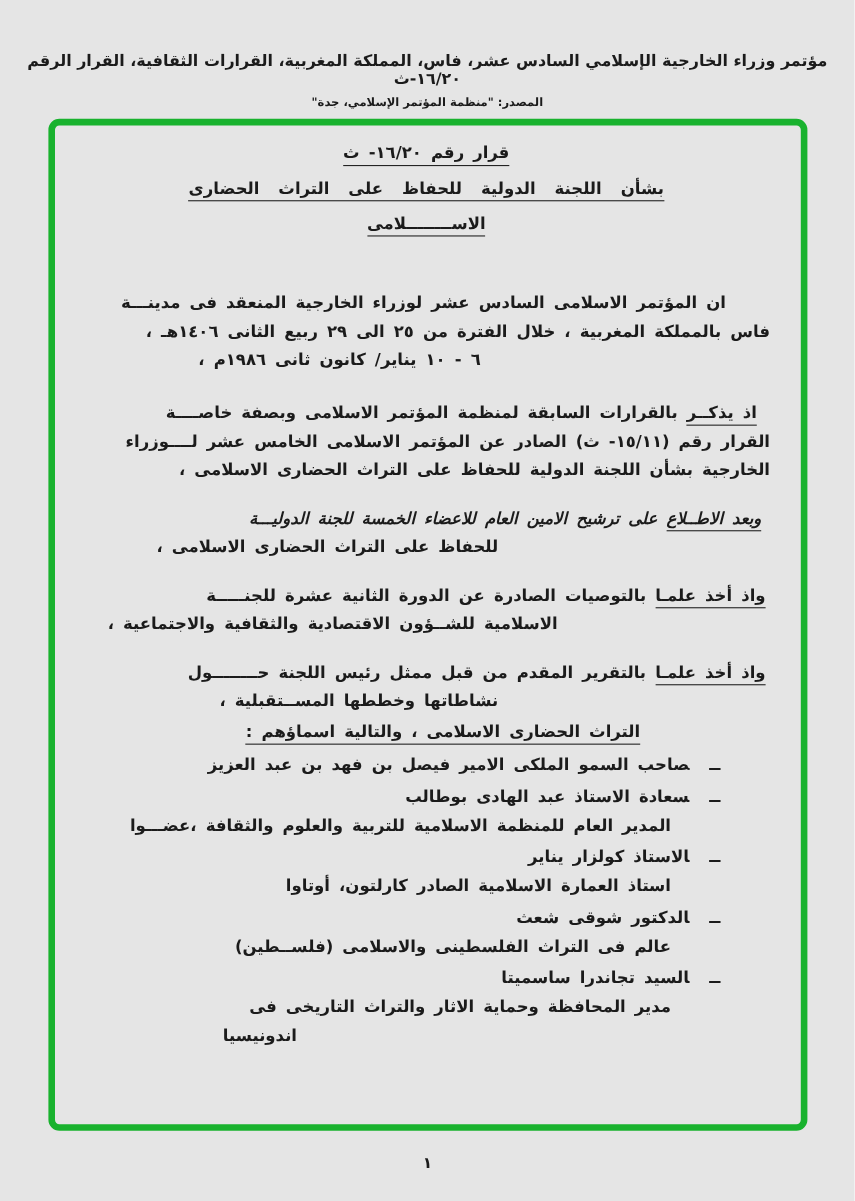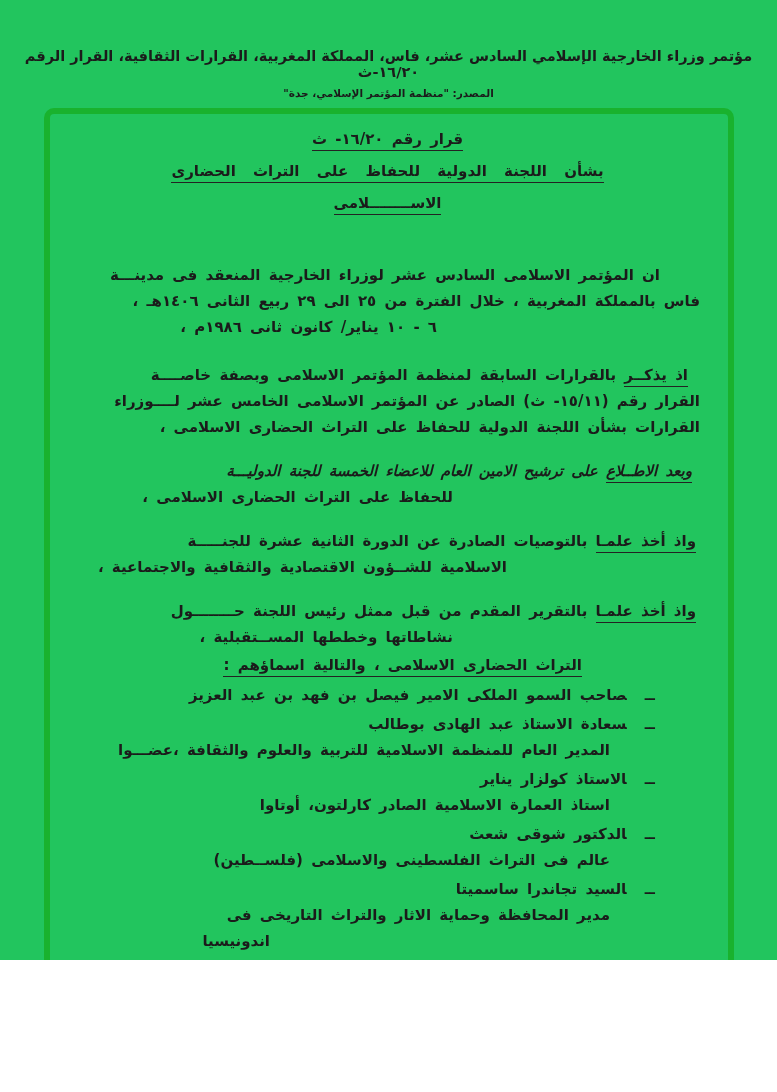--- a/index.html
+++ b/index.html
@@ -1,17 +1,17 @@
 <!DOCTYPE html>
 <html lang="ar"><head>
 <meta charset="utf-8">
 <style>
   html,body{margin:0;padding:0;background:#fff;}
   .page{
-    position:relative;width:777px;height:960px;background:#22c55e;
+    position:relative;width:777px;height:1092px;background:#e5e5e5;
     font-family:"DejaVu Sans",sans-serif;color:#1b1b1b;overflow:hidden;
   }
   
   .top-header{position:absolute;top:48px;left:0;right:0;text-align:center;direction:rtl;}
   .top-header .h1{font-size:14.5px;font-weight:bold;letter-spacing:0.2px;}
   .top-header .h2{font-size:10.5px;font-weight:bold;margin-top:7px;}
   
   .frame{
     position:absolute;left:44px;top:108px;width:690px;height:920px;
     box-sizing:border-box;border:6px solid #19b22e;border-radius:10px;
@@ -67,21 +67,21 @@
 
       <div id="preamble">
           <div class="para p1">
             <div class="line" style="margin-right: 40px;"><span>ان المؤتمر الاسلامى السادس عشر لوزراء الخارجية المنعقد فى مدينـــة</span></div>
             <div class="line" style="margin-right: 0px;"><span>فاس بالمملكة المغربية ، خلال الفترة من ٢٥ الى ٢٩ ربيع الثانى ١٤٠٦هـ ،</span></div>
             <div class="line" style="margin-right: 263px;"><span>٦ - ١٠ يناير/ كانون ثانى ١٩٨٦م ،</span></div>
           </div>
           <div class="para p2">
             <div class="line" style="margin-right: 12px;"><span class="ul">اذ يذكــر</span> <span>بالقرارات السابقة لمنظمة المؤتمر الاسلامى وبصفة خاصــــة</span></div>
             <div class="line" style="margin-right: 0px;"><span>القرار رقم (١٥/١١- ث) الصادر عن المؤتمر الاسلامى الخامس عشر لــــوزراء</span></div>
-            <div class="line" style="margin-right: 0px;"><span>القرارات بشأن اللجنة الدولية للحفاظ على التراث الحضارى الاسلامى ،</span></div>
+            <div class="line" style="margin-right: 0px;"><span>الخارجية بشأن اللجنة الدولية للحفاظ على التراث الحضارى الاسلامى ،</span></div>
           </div>
           <div class="para p3">
             <div class="line" style="margin-right: 8px; font-style: italic;"><span class="ul">وبعد الاطــلاع</span> <span>على ترشيح الامين العام للاعضاء الخمسة للجنة الدوليـــة</span></div>
             <div class="line" style="margin-right: 247px;"><span>للحفاظ على التراث الحضارى الاسلامى ،</span></div>
           </div>
           <div class="para p4">
             <div class="line" style="margin-right: 4px;"><span class="ul">واذ أخذ علمـا</span> <span>بالتوصيات الصادرة عن الدورة الثانية عشرة للجنـــــة</span></div>
             <div class="line" style="margin-right: 193px;"><span>الاسلامية للشــؤون الاقتصادية والثقافية والاجتماعية ،</span></div>
           </div>
           <div class="para p5">

